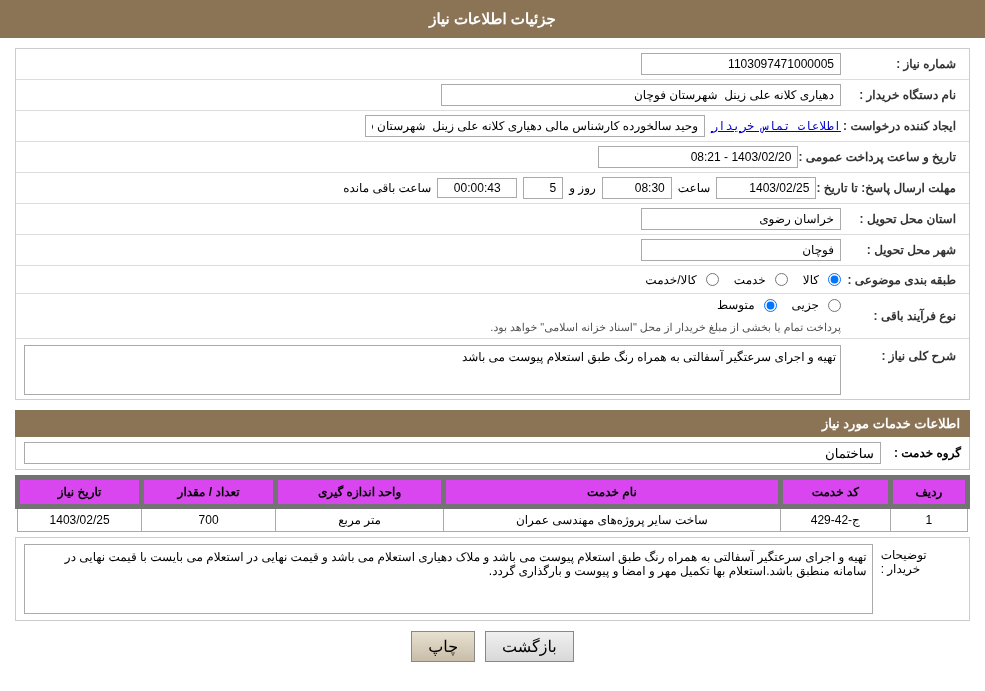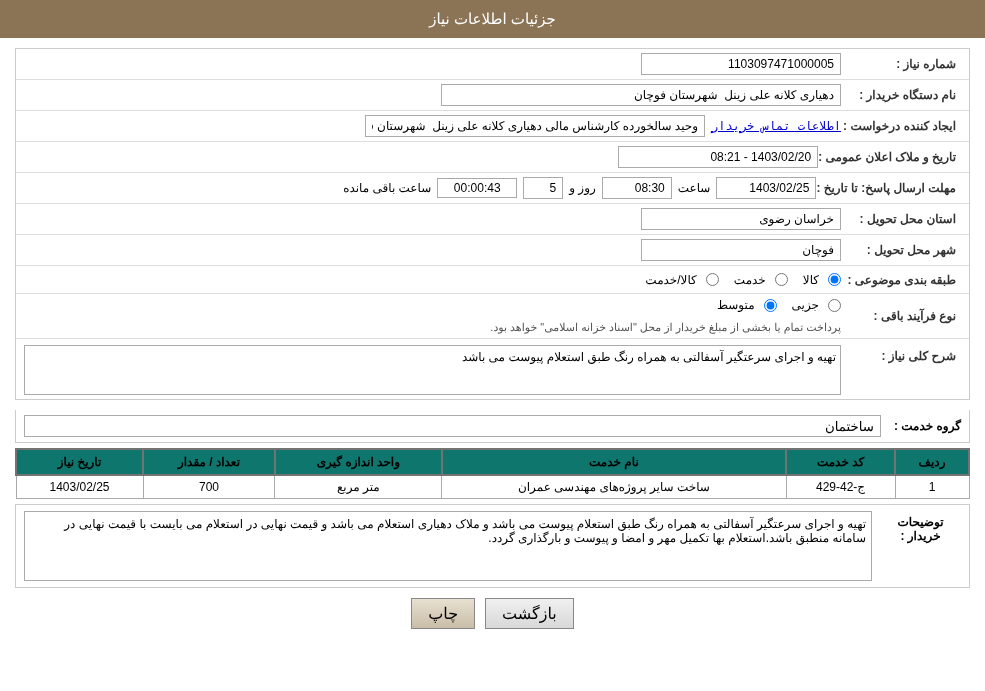--- a/index.html
+++ b/index.html
@@ -14,21 +14,21 @@
       min-height: 691px;
       background: #fff;
       margin: 0 auto;
     }
     .header-bar {
       background: #8B7355;
       color: #fff;
       text-align: center;
       padding: 10px;
       font-size: 15px;
-      font-weight: normal;
+      font-weight: bold;
     }
     .main-content {
       padding: 10px 15px;
     }
     .info-section {
       border: 1px solid #ccc;
       margin-bottom: 10px;
     }
     .row {
       display: flex;
@@ -131,22 +131,22 @@
       background: #fff;
       flex: 1;
       height: 22px;
     }
     table {
       width: 100%;
       border-collapse: collapse;
       margin-top: 5px;
     }
     th {
-      background: #0f766e;
-      border: 2px solid #737373;
+      background: #d946ef;
+      border: 5px solid #737373;
       padding: 5px 8px;
       text-align: center;
       font-size: 12px;
     }
     td {
       border: 1px solid #aaa;
       padding: 4px 8px;
       text-align: center;
       background: #fff;
     }
@@ -163,23 +163,23 @@
     }
     .notes-row {
       display: flex;
       align-items: flex-start;
       padding: 6px 8px;
       gap: 8px;
       border: 1px solid #ccc;
       border-top: none;
     }
     .notes-label {
-      font-weight: bold;
+      font-weight: normal;
       min-width: 80px;
-      text-align: center;
+      text-align: left;
       padding-top: 4px;
     }
     .button-row {
       display: flex;
       justify-content: center;
       gap: 10px;
       padding: 10px;
     }
     .btn {
       padding: 5px 16px;
@@ -222,21 +222,21 @@
 
       <div class="row">
         <div class="label-cell">ایجاد کننده درخواست :</div>
         <div class="value-cell">
           <span class="link-text">اطلاعات تماس خریدار</span>
           <input type="text" class="input-box" style="width: 340px;" readonly="" value="وحید سالخورده کارشناس مالی دهیاری کلانه علی زینل  شهرستان فوچان">
         </div>
       </div>
 
       <div class="row">
-        <div class="label-cell">تاریخ و ملاک اعلان عمومی :</div>
+        <div class="label-cell">تاریخ و ساعت پرداخت عمومی :</div>
         <div class="value-cell">
           <input type="text" class="input-box input-medium" readonly="" value="1403/02/20 - 08:21" style="">
         </div>
       </div>
 
       <div class="row">
         <div class="label-cell">مهلت ارسال پاسخ: تا تاریخ :</div>
         <div class="value-cell">
           <input type="text" class="input-box input-small" readonly="" value="1403/02/25" style="">
           <span>ساعت</span>
@@ -304,20 +304,21 @@
       <div class="row" style="align-items:flex-start; padding-top:6px;">
         <div class="label-cell" style="padding-top:4px;">شرح کلی نیاز :</div>
         <div class="value-cell">
           <textarea class="description-box" readonly="" style="">تهیه و اجرای سرعتگیر آسفالتی به همراه رنگ طبق استعلام پیوست می باشد</textarea>
         </div>
       </div>
 
     </div>
 
     <div class="services-section">
+      <div class="services-title">اطلاعات خدمات مورد نیاز</div>
 
       <div class="group-row">
         <div class="group-label">گروه خدمت :</div>
         <input type="text" class="group-value" readonly="" value="ساختمان" style="">
       </div>
 
       <table>
         <thead>
           <tr>
             <th>ردیف</th>

